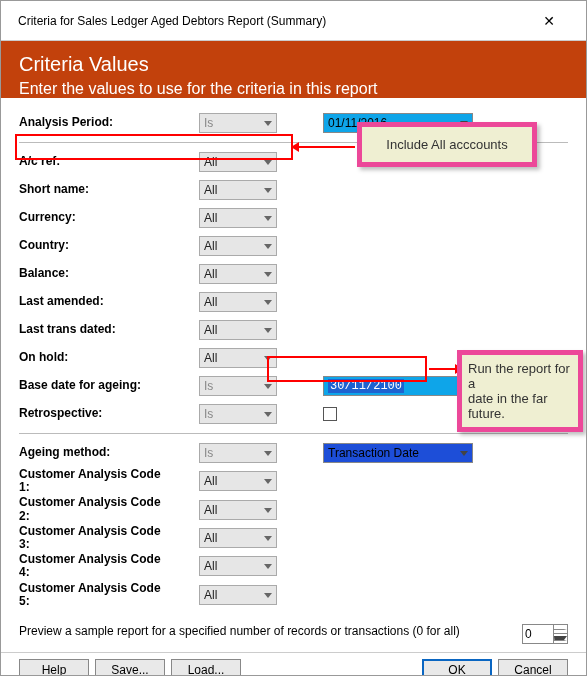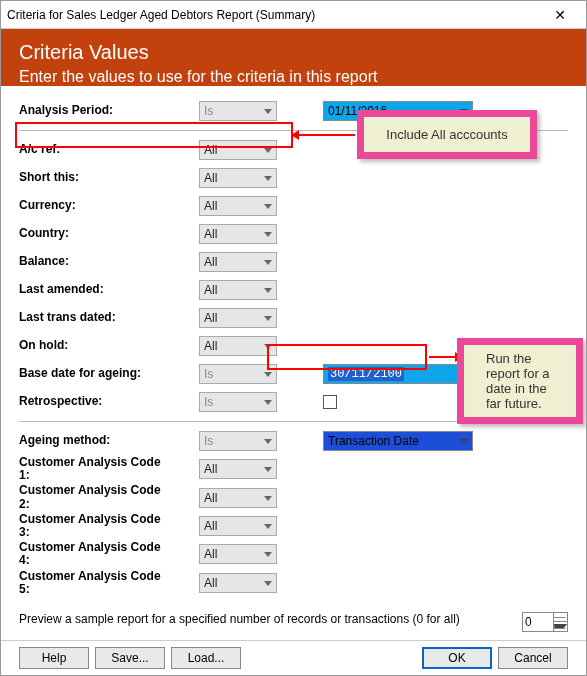--- a/index.html
+++ b/index.html
@@ -8,26 +8,26 @@
     font-family: "Segoe UI", Arial, sans-serif;
     font-size: 12px;
     background: #fff;
     width: 587px;
     height: 676px;
     overflow: hidden;
     border: 1px solid #999;
     position: relative;
   }
   .titlebar {
-    height: 28px;
+    height: 40px;
     background: #fff;
     border-bottom: 1px solid #ccc;
     display: flex;
     align-items: center;
-    padding: 0 6px;
+    padding: 0 17px;
     font-size: 12px;
     color: #000;
   }
   .titlebar .title { flex: 1; }
   .titlebar .close {
     width: 40px;
     height: 24px;
     text-align: center;
     line-height: 24px;
     font-size: 14px;
@@ -175,21 +175,21 @@
 
   
   .ann-box1 {
     position:absolute;
     border:2px solid #f00;
     pointer-events:none;
   }
   .callout {
     position:absolute;
     background:#efefd2;
-    border:7px solid #ec4899;
+    border:5px solid #ec4899;
     padding:10px 14px;
     font-size:13px;
     color:#333;
     box-shadow: 3px 3px 4px rgba(0,0,0,.25);
   }
   .arrow-line {
     position:absolute;
     height:2px;
     background:#f00;
   }
@@ -235,21 +235,21 @@
     <div class="val">01/11/2016</div>
   </div>
   <div class="divider"></div>
 
   <div class="row">
     <div class="label">A/c ref:</div>
     <div class="op active">All</div>
   </div>
 
   <div class="row">
-    <div class="label">Short this:</div>
+    <div class="label">Short name:</div>
     <div class="op active">All</div>
   </div>
 
   <div class="row">
     <div class="label">Currency:</div>
     <div class="op active">All</div>
   </div>
 
   <div class="row">
     <div class="label">Country:</div>
@@ -321,21 +321,21 @@
 
   <div class="ann-box1" style="left:14px; top:36px; width:278px; height:26px;"></div>
 
   <div class="arrow-line" style="left:298px; top:48px; width:56px;"></div>
   <div class="callout" style="left:356px; top:24px; width:180px; text-align:center;">
     <span>Include  All acccounts</span>
   </div>
 
   <div class="ann-box1" style="left:266px; top:258px; width:160px; height:26px;"></div>
   <div class="arrow-line right" style="left:428px; top:270px; width:26px;"></div>
-  <div class="callout" style="left:456px; top:252px; width:126px; padding:6px 22px;">
+  <div class="callout" style="left:456px; top:252px; width:126px; padding:6px 6px;">
     <span>Run the report for a</span><br>
     <span>date in the far future.</span>
   </div>
 
 </div>
 
 <div class="preview-row">
   <div class="text">Preview a sample report for a specified number of records or transactions (0 for all)</div>
   <div class="spinner">
     <input value="0" style="">

